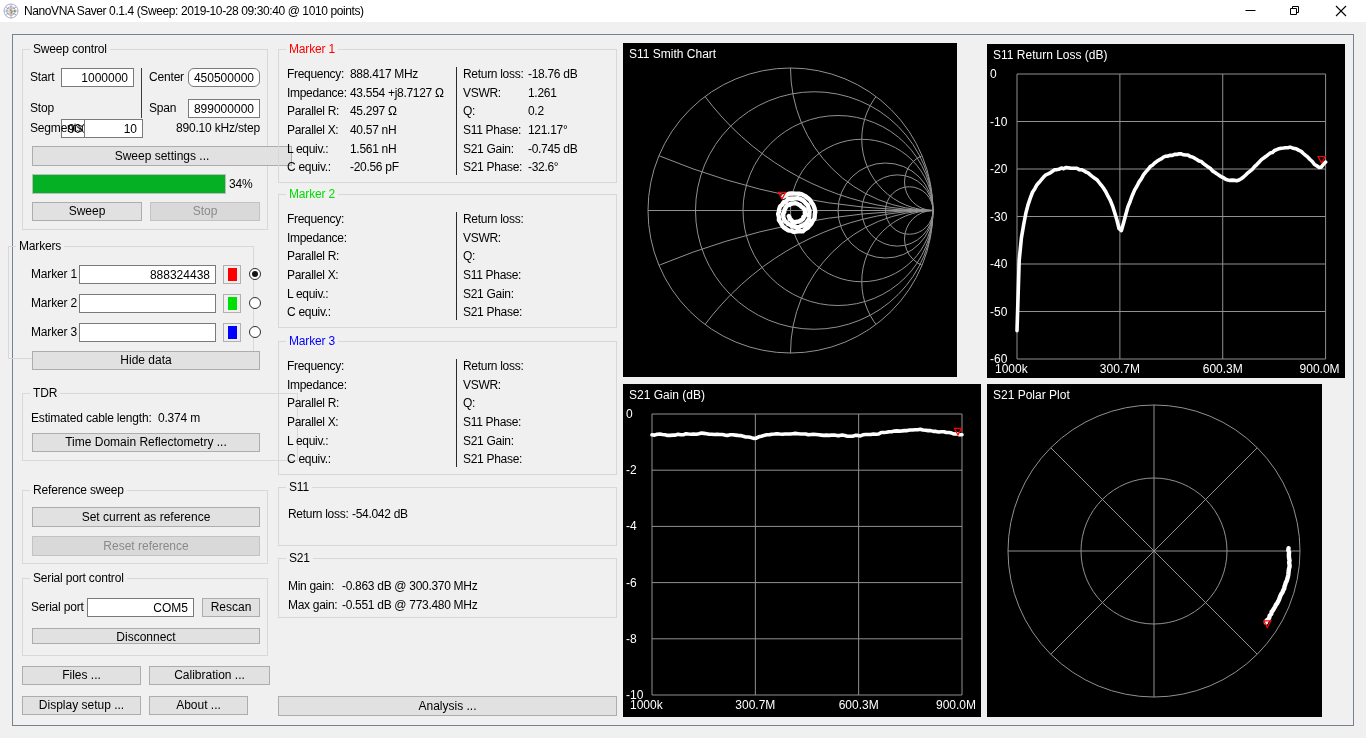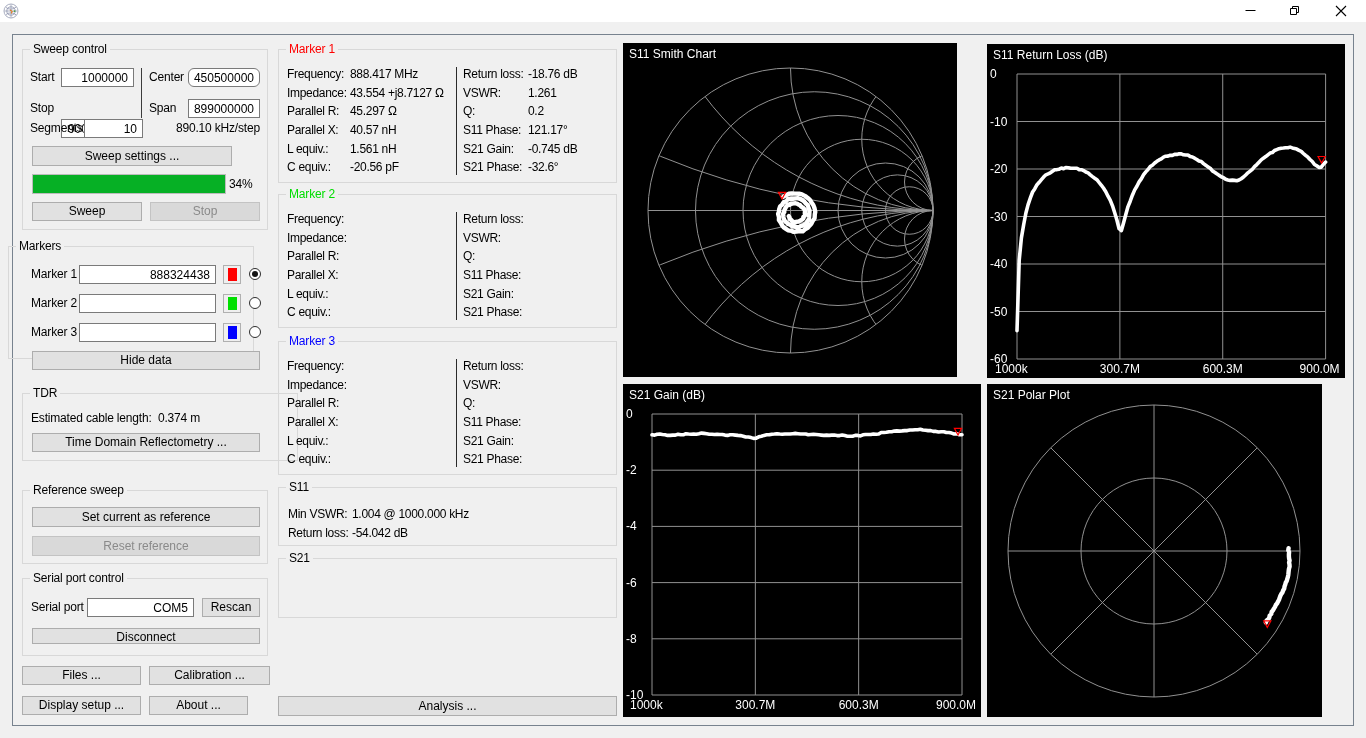--- a/index.html
+++ b/index.html
@@ -45,20 +45,21 @@
 
 <div class="titlebar">
   <svg style="position:absolute;left:3px;top:3px" width="16" height="16" viewBox="0 0 16 16">
     <circle cx="8" cy="8" r="7" fill="#fdfdfd" stroke="#a8adc0" stroke-width="1"></circle>
     <circle cx="8" cy="8" r="4.2" fill="none" stroke="#8d93ad" stroke-width="0.9"></circle>
     <path d="M1.5 8 H14.5 M8 1.5 V14.5" stroke="#9ba1b8" stroke-width="0.8" fill="none"></path>
     <path d="M3 4.5 Q8 8 13 4.2 M3 11.5 Q8 8 13 11.8" stroke="#8d93ad" stroke-width="0.8" fill="none"></path>
     <path d="M7 7 L9.2 8.4 L8.2 10.5" stroke="#e07820" stroke-width="1.1" fill="none"></path>
     <circle cx="11.5" cy="8.2" r="0.9" fill="#4aa04a"></circle>
   </svg>
+  <span class="app-title">NanoVNA Saver 0.1.4 (Sweep: 2019-10-28 09:30:40 @ 1010 points)</span>
   <div class="win-btn" style="left:1228px">
     <svg width="45" height="22">
         <path d="M17.5 10.5 H27.5" stroke="#000" stroke-width="1" fill="none"></path>
       </svg>
   </div>
   <div class="win-btn" style="left:1273px">
     <svg width="45" height="22">
         <path d="M17.5 8.5 H23.5 V14.5 H17.5 Z" fill="#fff" stroke="#000" stroke-width="1"></path>
         <path d="M19.5 8.5 V6.5 H25.5 V12.5 H23.5" fill="none" stroke="#000" stroke-width="1"></path>
       </svg>
@@ -80,21 +81,21 @@
 <div class="vsep" style="left:141px;top:68px;height:50px"></div>
 <span class="lbl" style="left:149px;top:68px">Center</span>
 <input class="field" style="left: 188px; top: 68px; width: 72px; height: 19px; border-radius: 6px;" value="450500000">
 <span class="lbl" style="left:30px;top:99px">Stop</span>
 <input class="field" style="left: 61px; top: 99px; width: 73px; height: 19px; margin-top: 20px;" value="900000000">
 <span class="lbl" style="left:149px;top:99px">Span</span>
 <input class="field" style="left: 188px; top: 99px; width: 72px; height: 19px;" value="899000000">
 <span class="lbl" style="left:30px;top:119px">Segments</span>
 <input class="field" style="left: 84px; top: 119px; width: 59px; height: 19px;" value="10">
 <span class="lbl" style="left:160px;top:119px;width:100px;text-align:right">890.10 kHz/step</span>
-<button class="btn" style="left:32px;top:146px;width:200px;height:20px">Sweep settings ...</button>
+<button class="btn" style="left:32px;top:146px;width:260px;height:20px">Sweep settings ...</button>
 <div class="progress" style="left:32px;top:174px;width:194px;height:20px">
     <div class="fill" style="width: 100%;"></div>
   </div>
 <span class="lbl" style="left:229px;top:175px">34%</span>
 <button class="btn" style="left:32px;top:202px;width:110px;height:19px">Sweep</button>
 <button class="btn" disabled="" style="left:150px;top:202px;width:110px;height:19px">Stop</button>
 
 <div class="groupbox" style="left:8px;top:246px;width:246px;height:113px">
   <span class="legend">Markers</span>
 </div>
@@ -204,26 +205,29 @@
       <div class="mrow"><span>Q:</span><span class="v"></span></div>
       <div class="mrow"><span>S11 Phase:</span><span class="v"></span></div>
       <div class="mrow"><span>S21 Gain:</span><span class="v"></span></div>
       <div class="mrow"><span>S21 Phase:</span><span class="v"></span></div>
     </div>
 </div>
 
 <div class="groupbox" style="left:278px;top:487px;width:339px;height:59px">
   <span class="legend">S11</span>
   <div class="mbox-rows" style="left:9px;top:17px;right:4px">
-    <div class="mrow" style="height:19px;line-height:19px"><span>Min VSWR:</span><span class="v" style="left:64px">1.004 @ 1000.000 kHz</span></div>
     <div class="mrow" style="height:19px;line-height:19px"><span>Return loss:</span><span class="v" style="left:64px">-54.042 dB</span></div>
   </div>
 </div>
 <div class="groupbox" style="left:278px;top:558px;width:339px;height:60px">
   <span class="legend">S21</span>
+  <div class="mbox-rows" style="left:9px;top:18px;right:4px">
+    <div class="mrow" style="height:19px;line-height:19px"><span>Min gain:</span><span class="v" style="left:54px">-0.863 dB @ 300.370 MHz</span></div>
+    <div class="mrow" style="height:19px;line-height:19px"><span>Max gain:</span><span class="v" style="left:54px">-0.551 dB @ 773.480 MHz</span></div>
+  </div>
 </div>
 <button class="btn" style="left:278px;top:696px;width:339px;height:20px">Analysis ...</button>
 
 <div class="chart" style="left:623px;top:43px;width:334px;height:334px">
     <svg id="svg-smith" width="334" height="334">
       <text x="6" y="15" fill="#ffffff" font-size="12px">S11 Smith Chart</text>
       <clipPath id="smithclip">
         <circle cx="167.5" cy="167.5" r="142.5"></circle>
       </clipPath>
       <circle cx="167.5" cy="167.5" r="142.5" fill="none" stroke="#919191" stroke-width="1"></circle>

